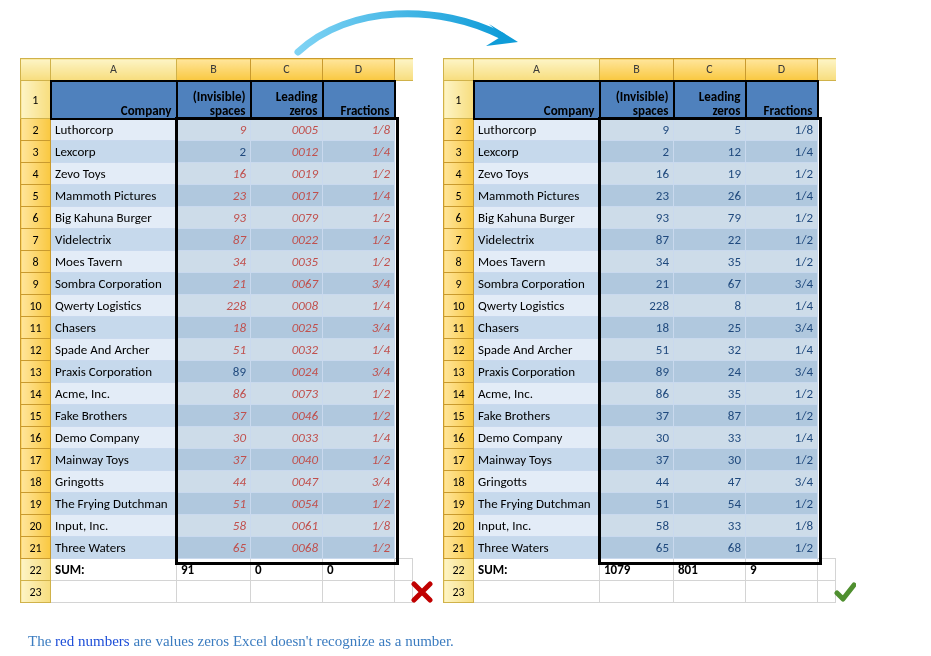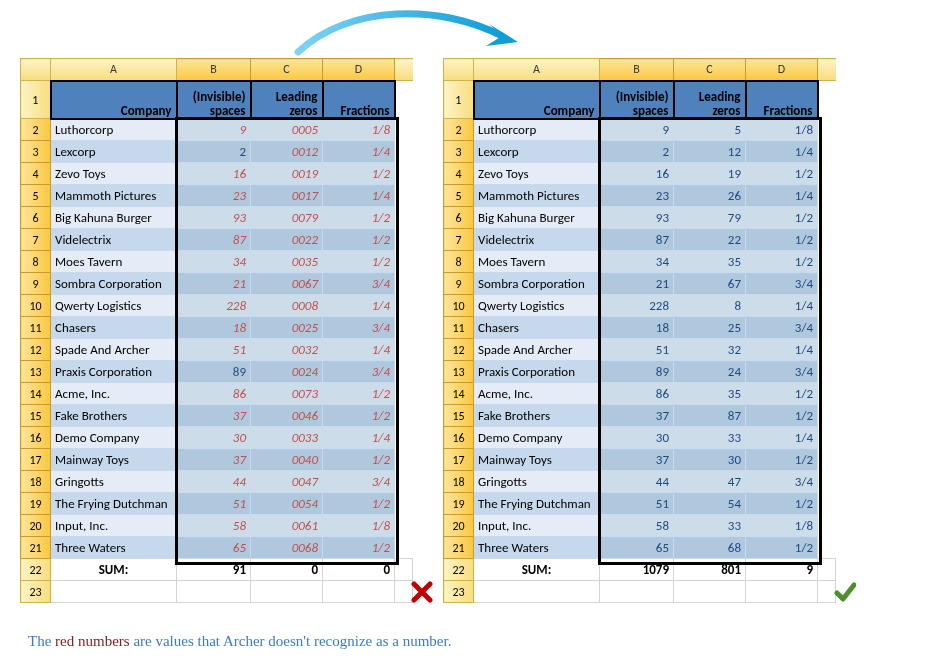--- a/index.html
+++ b/index.html
@@ -21,28 +21,28 @@
   .cell{border:1px solid #c9d9ee;font-size:13px;}
   .nameCell{text-align:left;padding:0 5px;}
   .numCell{text-align:right;padding:0 8px;}
   .band0 .nameCell{background:#e3ecf7;}
   .band1 .nameCell{background:#c6d9ec;}
   .band0 .numCell{background:#cddce9;}
   .band1 .numCell{background:#b0c8de;}
   .wrong{color:#c0504d;font-style:italic;}
   .ok{color:#1f497d;}
   .sumRow td{background:#fff;border:1px solid #d4d4d4;}
-  .sumLabel{text-align:center;font-weight:bold;padding-right:6px;}
-  .sumVal{text-align:right;font-weight:bold;padding-right:8px;}
+  .sumLabel{text-align:left;font-weight:bold;padding-right:6px;}
+  .sumVal{text-align:left;font-weight:bold;padding-right:8px;}
   .blankRow td{background:#fff;border:1px solid #d4d4d4;}
   .eCol{background:#fff;border-left:1px solid #d4d4d4;}
   .marker{position:relative;width:28px;}
   .marker svg{position:absolute;top:-4px;left:2px;}
   .captions{padding:24px 28px 0 28px;font-family:"Segoe Script","Comic Sans MS",cursive;font-size:15px;color:#3b7cc0;line-height:28px;}
-  .captions .red{color:#7f1d1d;}
+  .captions .red{color:#1d4ed8;}
   .selFrame{position:absolute;border:3px solid #000;pointer-events:none;}
 </style>
 </head>
 <body>
 <div class="page">
 
 <div class="arrow">
   <svg width="240" height="56" viewBox="0 0 240 56">
     <defs>
           <linearGradient id="g1" x1="0" y1="0" x2="1" y2="0">
@@ -480,17 +480,17 @@
         </div>
     <div class="marker" style="position:absolute;right:-24px;bottom:18px;">
       <svg width="22" height="22">
             <path d="M3 12 L9 18 L20 4" fill="none" stroke="#4f8f2f" stroke-width="5" stroke-linecap="round" stroke-linejoin="round"></path>
           </svg>
     </div>
   </div>
 </div>
 
 <div class="captions">
-  <div><span>The </span><span class="red">red numbers</span><span> are values that Archer doesn't recognize as a number.</span></div>
+  <div><span>The </span><span class="red">red numbers</span><span> are values zeros Excel doesn't recognize as a number.</span></div>
   <div>In this example, many cells that look like a number, are not, and are ignored by the SUM function at the bottom.</div>
 </div>
 
 </div>
 
 </body></html>

